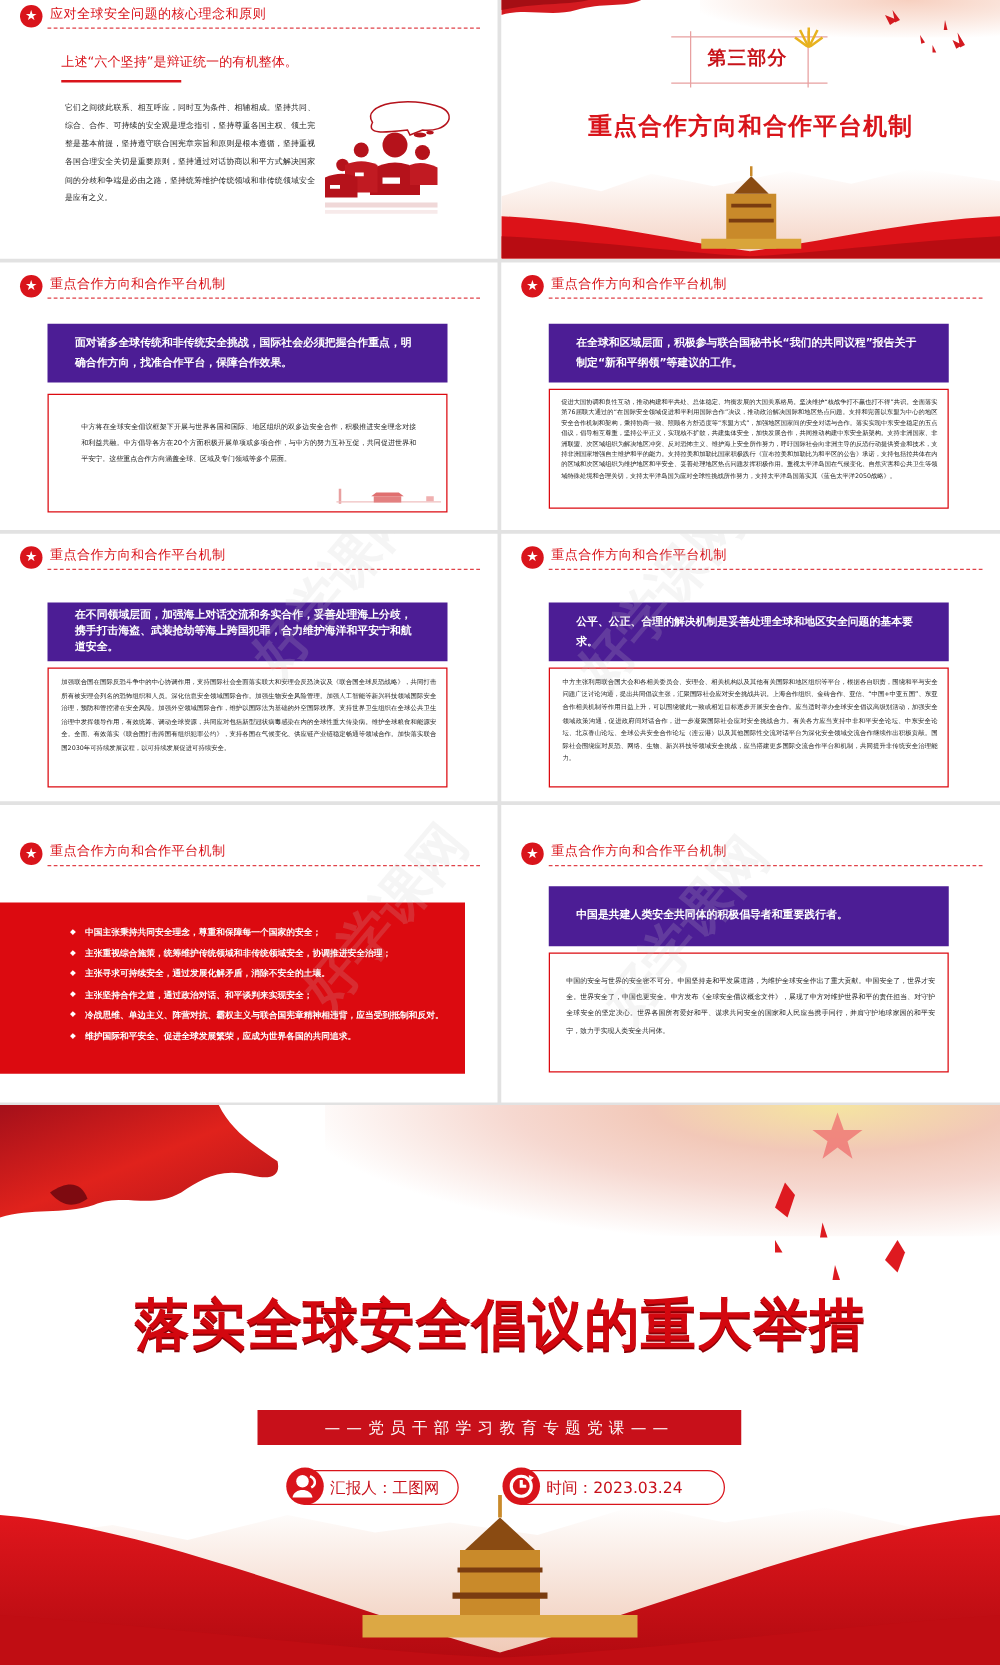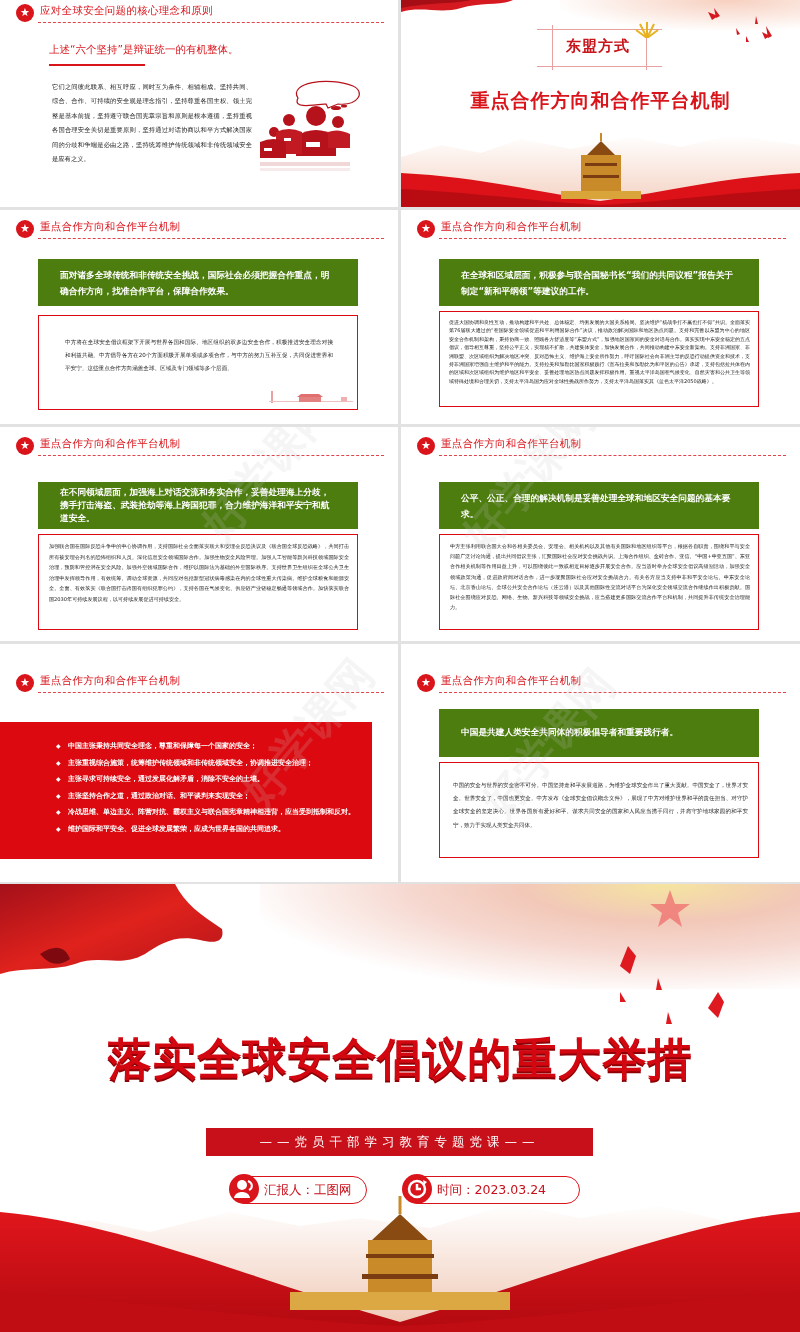--- a/index.html
+++ b/index.html
@@ -36,21 +36,21 @@
     background: radial-gradient(ellipse at 70% 0%, #f7d0c0 0%, #fbe8e0 40%, rgba(255,255,255,0) 75%); }
   .part-box { position: absolute; left: 141px; top: 25px; width: 115px; height: 40px; }
   .part-box .vl { position: absolute; top: 0; bottom: -5px; width: 1px; background: #e8a0a0; }
   .part-box .hl { position: absolute; left: -5px; right: -5px; height: 1px; background: #e8a0a0; }
   .part-label { position: absolute; left: 24px; top: 12px; font-size: 15px; color: #c8141b; letter-spacing: 1px; font-weight: bold; white-space: nowrap; }
   .burst { position: absolute; left: 233px; top: 20px; width: 26px; height: 18px; }
   .sec-title { position: absolute; left: 0; right: 0; top: 88px; text-align: center; font-size: 19px; font-weight: bold; color: #d9141b; letter-spacing: 1px; }
   .landscape { position: absolute; left: 0; right: 0; bottom: 0; height: 80px; }
 
   
-  .redbox { position: absolute; left: 38px; width: 320px; background: #4d7c0f; color: #fff; font-weight: bold; }
+  .redbox { position: absolute; left: 38px; width: 320px; background: #4c1d95; color: #fff; font-weight: bold; }
   .redbox .txt { position: absolute; left: 22px; right: 22px; font-size: 8.7px; line-height: 16px; }
   .outbox { position: absolute; left: 38px; width: 320px; border: 1.5px solid #dc0a10; background: #fff; }
   .outbox .txt { position: absolute; font-size: 5.4px; line-height: 10.2px; color: #222; text-align: justify; }
 
   .bullets-band { position: absolute; left: 0; width: 372px; top: 78px; height: 137px; background: #dc0a10; }
   .bullets { position: absolute; left: 56px; top: 16px; width: 300px; list-style: none; }
   .bullets li { position: relative; font-size: 7px; line-height: 16.5px; color: #fff; font-weight: bold; padding-left: 12px; }
   .bullets li::before { content: "◆"; position: absolute; left: 0; top: 0; font-size: 6px; }
 
   
@@ -116,21 +116,21 @@
     <path d="M30 22 L34 28 L31 29 Z" fill="#d41a20"></path>
     <path d="M50 10 L52 18 L49 18 Z" fill="#d41a20"></path>
     <path d="M60 20 L66 30 L62 32 Z M56 26 L64 30 L59 33 Z" fill="#d41a20"></path>
     <path d="M40 30 L43 36 L40 36 Z" fill="#d41a20"></path>
   </svg>
   <div class="part-box">
     <div class="vl" style="left:10px"></div>
     <div class="vl" style="right:10px"></div>
     <div class="hl" style="top:4px"></div>
     <div class="hl" style="bottom:-2px"></div>
-    <span class="part-label">东盟方式</span>
+    <span class="part-label">第三部分</span>
   </div>
   <svg class="burst" viewBox="0 0 26 18">
     <g stroke="#e8b21e" stroke-width="2">
       <line x1="13" y1="18" x2="13" y2="2"></line>
         <line x1="13" y1="18" x2="6" y2="4"></line>
         <line x1="13" y1="18" x2="20" y2="4"></line>
       <line x1="13" y1="18" x2="2" y2="10"></line>
         <line x1="13" y1="18" x2="24" y2="10"></line>
     </g>
   </svg>

